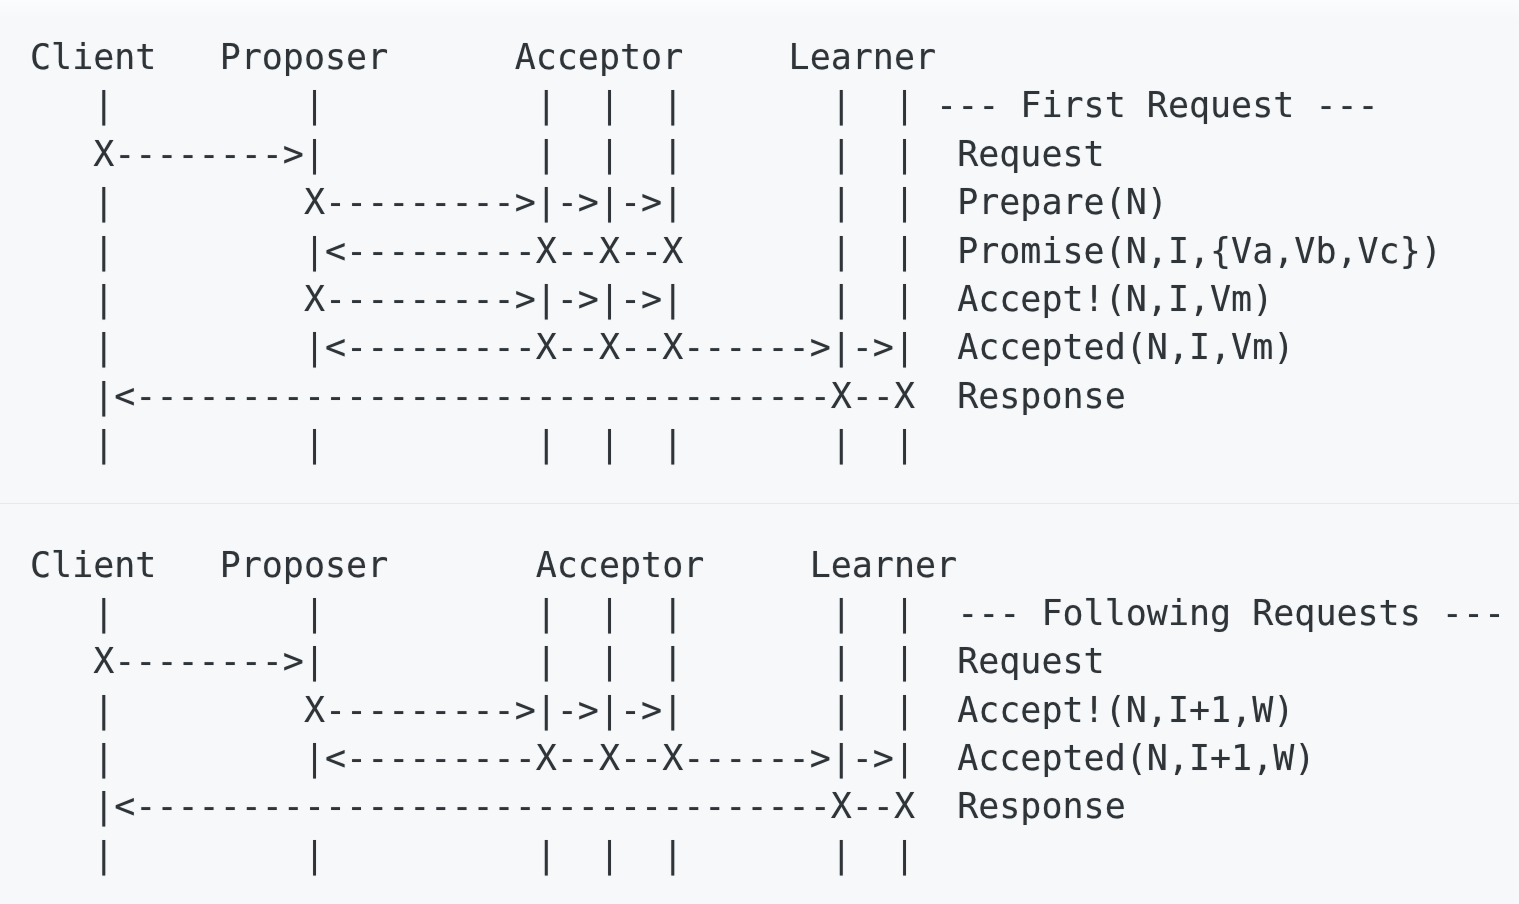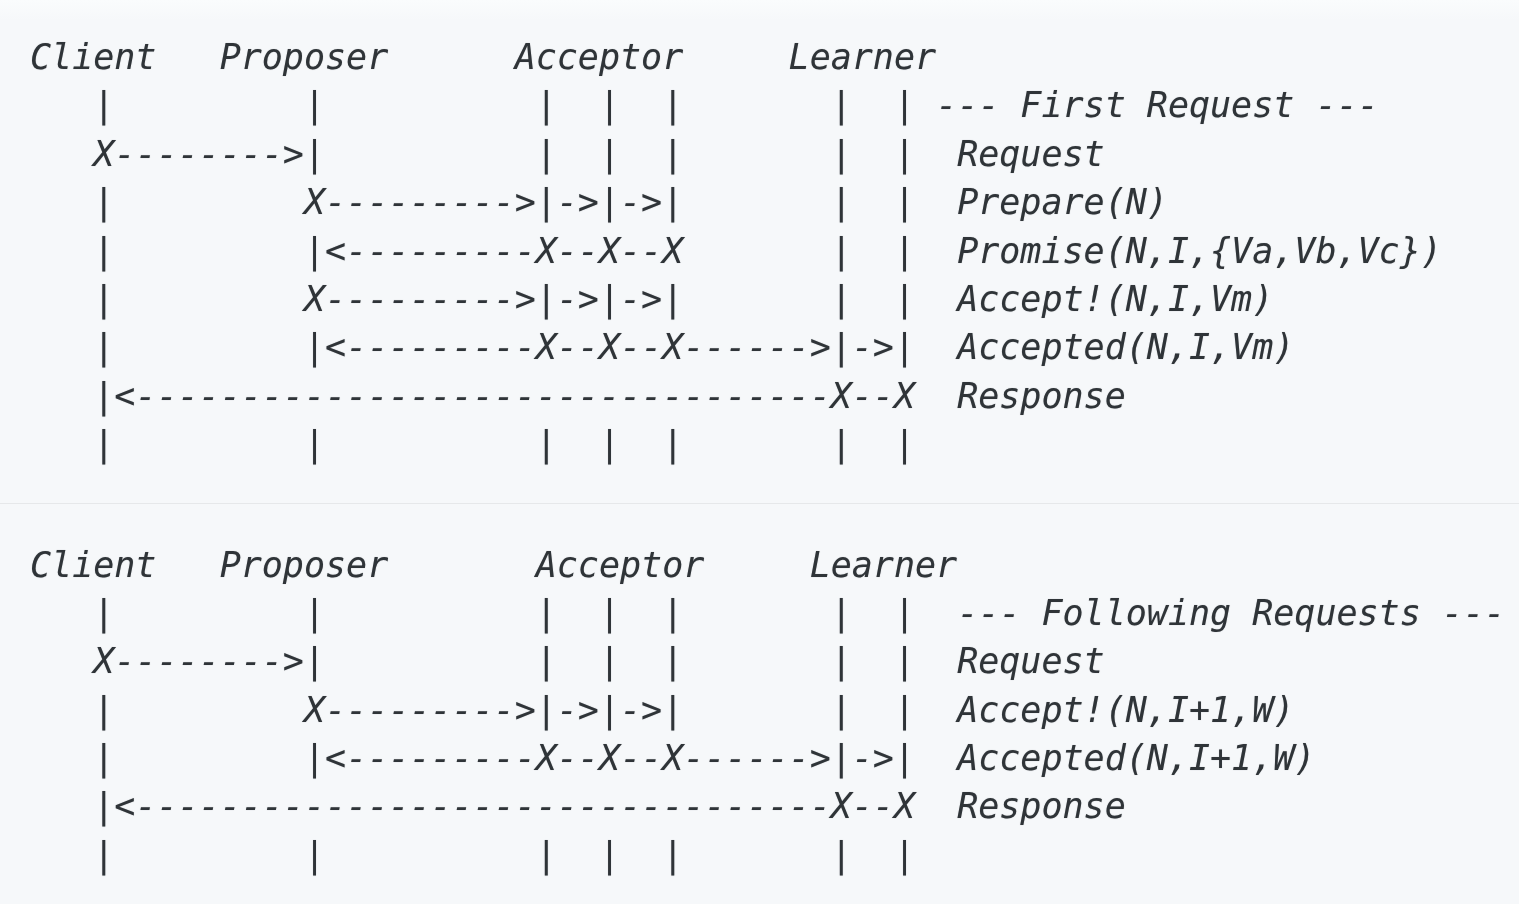--- a/index.html
+++ b/index.html
@@ -9,21 +9,20 @@
   body {
     width: 1519px;
     height: 904px;
     background: #f6f8fa;
     overflow: hidden;
   }
   .canvas {
     width: 1519px;
     height: 904px;
     background: linear-gradient(#fafcfd, #f6f8fa 20px);
-    font-style: italic;
   }
   .block {
     font-family: "DejaVu Sans Mono", "Liberation Mono", monospace;
     font-size: 35px;
     line-height: 48.4px;
     color: #2f3438;
     text-shadow: 0 0 1px rgba(47, 52, 56, 0.35);
     white-space: pre;
     margin: 0;
   }

